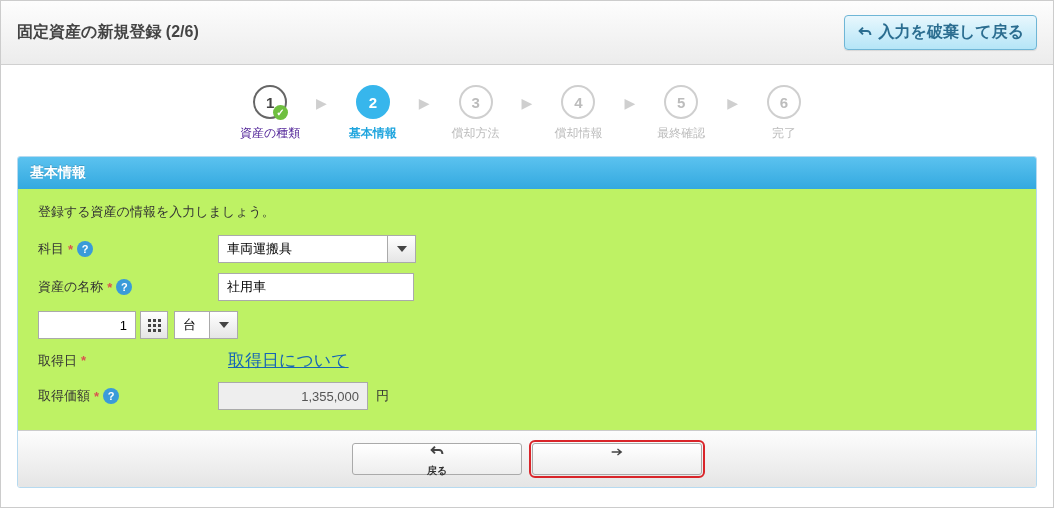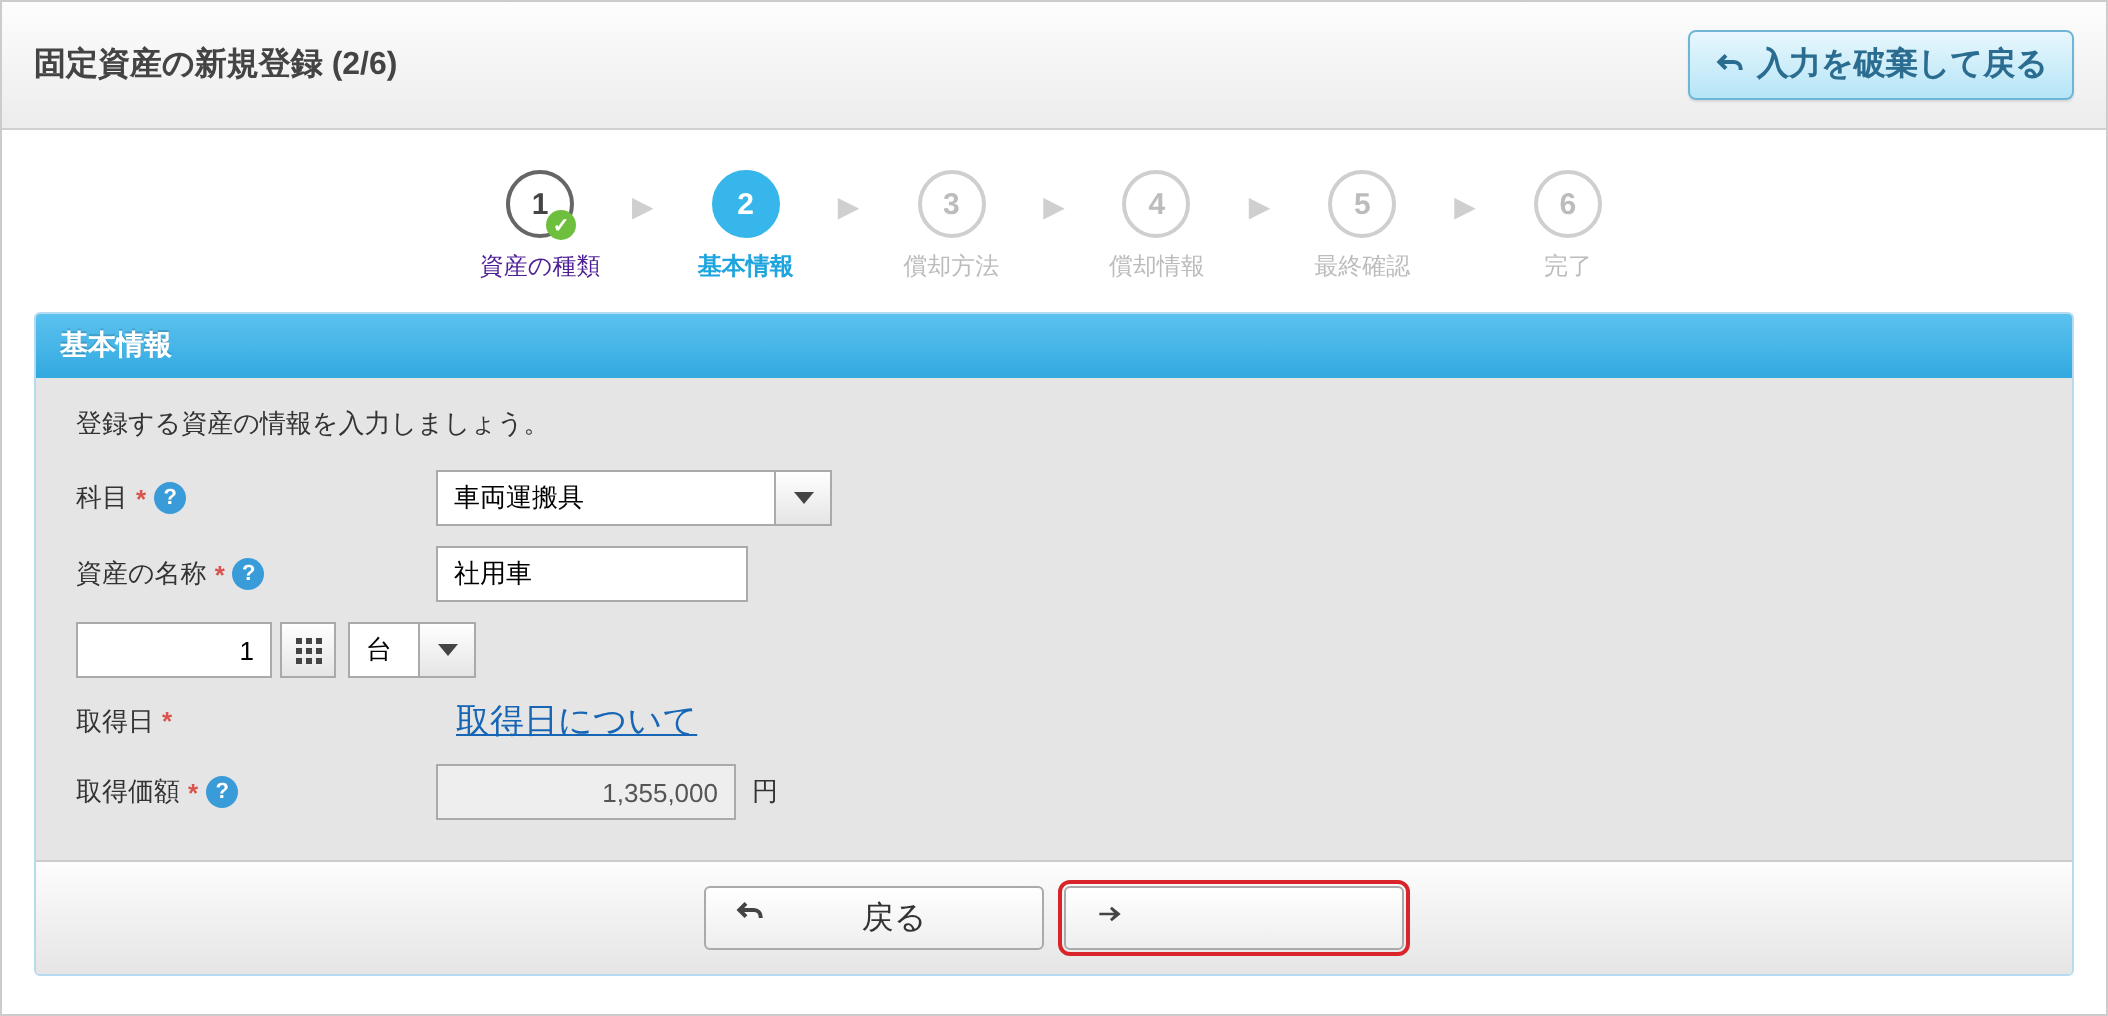--- a/index.html
+++ b/index.html
@@ -18,49 +18,49 @@
 .circle.active { background: #37b6ec; color: #fff; border: 2px solid #37b6ec; }
 .circle.pending { border: 2px solid #cfcfcf; color: #bcbcbc; background: #fff; }
 .step-label { font-size: 12px; text-align: center; }
 .step-label.done { color: #4c1d95; }
 .step-label.active { color: #1fa5de; font-weight: bold; }
 .step-label.pending { color: #bcbcbc; }
 .step-sep { margin-top: 10px; color: #cfcfcf; font-size: 14px; }
 
 .panel { margin: 0 16px; border: 1px solid #b6daf0; border-radius: 3px; overflow: hidden; }
 .panel-header { background: linear-gradient(to bottom, #5bc2ef, #33a9e0); color: #fff; font-weight: bold; padding: 7px 12px; font-size: 14px; text-shadow: 0 -1px 0 rgba(0,0,0,.15); }
-.panel-body { padding: 14px 20px 10px; background: #e5e5e5; }
+.panel-body { padding: 14px 20px 10px; background: #bef264; }
 .intro { margin-bottom: 14px; color: #333; }
 
 .form-row { display: flex; align-items: center; margin-bottom: 10px; }
 .form-label { width: 180px; color: #333; display: flex; align-items: center; gap: 4px; }
 .req { color: #d9534f; font-weight: bold; }
 .help-icon { display: inline-flex; width: 16px; height: 16px; border-radius: 50%; background: #3a9bd9; color: #fff; font-size: 11px; font-weight: bold; align-items: center; justify-content: center; cursor: pointer; }
 
 .sel-wrap { position: relative; display: inline-flex; }
 .sel { border: 1px solid #aaa; background: #fff; height: 28px; padding: 0 8px; font-size: 13px; display: flex; align-items: center; width: 170px; }
 .sel-btn { width: 28px; height: 28px; border: 1px solid #aaa; border-left: none; background: linear-gradient(to bottom, #fff, #e5e5e5); display: flex; align-items: center; justify-content: center; cursor: pointer; }
 .triangle-down { width: 0; height: 0; border-left: 5px solid transparent; border-right: 5px solid transparent; border-top: 6px solid #444; }
 
-.txt-input { border: 1px solid #aaa; height: 28px; padding: 0 8px; font-size: 13px; width: 156px; }
+.txt-input { border: 1px solid #aaa; height: 28px; padding: 0 8px; font-size: 13px; width: 196px; }
 .txt-input.num { text-align: right; width: 98px; }
 .txt-input.readonly { background: #eee; color: #555; width: 150px; text-align: right; }
 
 .icon-btn { width: 28px; height: 28px; border: 1px solid #aaa; background: linear-gradient(to bottom, #fff, #e5e5e5); display: inline-flex; align-items: center; justify-content: center; cursor: pointer; margin-left: 4px; }
 .calc-grid { display: grid; grid-template-columns: repeat(3, 3px); grid-template-rows: repeat(3, 3px); gap: 2px; }
 .calc-grid span { background: #444; }
 
 .date-wrap { position: relative; display: inline-flex; align-items: center; }
 .date-input { border: 1px solid #aaa; height: 28px; padding: 0 30px 0 8px; font-size: 13px; width: 160px; }
 .cal-icon { position: absolute; right: 6px; width: 18px; height: 18px; cursor: pointer; }
 .link { color: #1766b5; text-decoration: underline; margin-left: 10px; cursor: pointer; font-size: 17px; }
 .unit { margin-left: 8px; color: #333; }
 
 .footer-bar { background: linear-gradient(to bottom, #fdfdfd, #e5e5e5); border-top: 1px solid #ccc; padding: 12px 0; display: flex; justify-content: center; gap: 10px; }
-.nav-btn { width: 170px; height: 32px; border: 1px solid #aaa; background: linear-gradient(to bottom, #fff, #eee); border-radius: 3px; display: flex; align-items: center; cursor: pointer; font-size: 16px; color: #333; font-weight: normal; padding: 0 12px; }
+.nav-btn { width: 170px; height: 32px; border: 1px solid #aaa; background: linear-gradient(to bottom, #fff, #eee); border-radius: 3px; display: flex; align-items: center; cursor: pointer; font-size: 10px; color: #333; font-weight: bold; padding: 0 12px; flex-direction: column; }
 .nav-btn.highlight { outline: 2px solid #d9252a; outline-offset: 1px; }
 .nav-btn .arw { flex: 0 0 20px; }
 .nav-btn .lbl { flex: 1; text-align: center; }
 </style>
 </head>
 <body>
 
 <div class="topbar">
   <div class="page-title">固定資産の新規登録 (2/6)</div>
   <button class="discard-btn">

